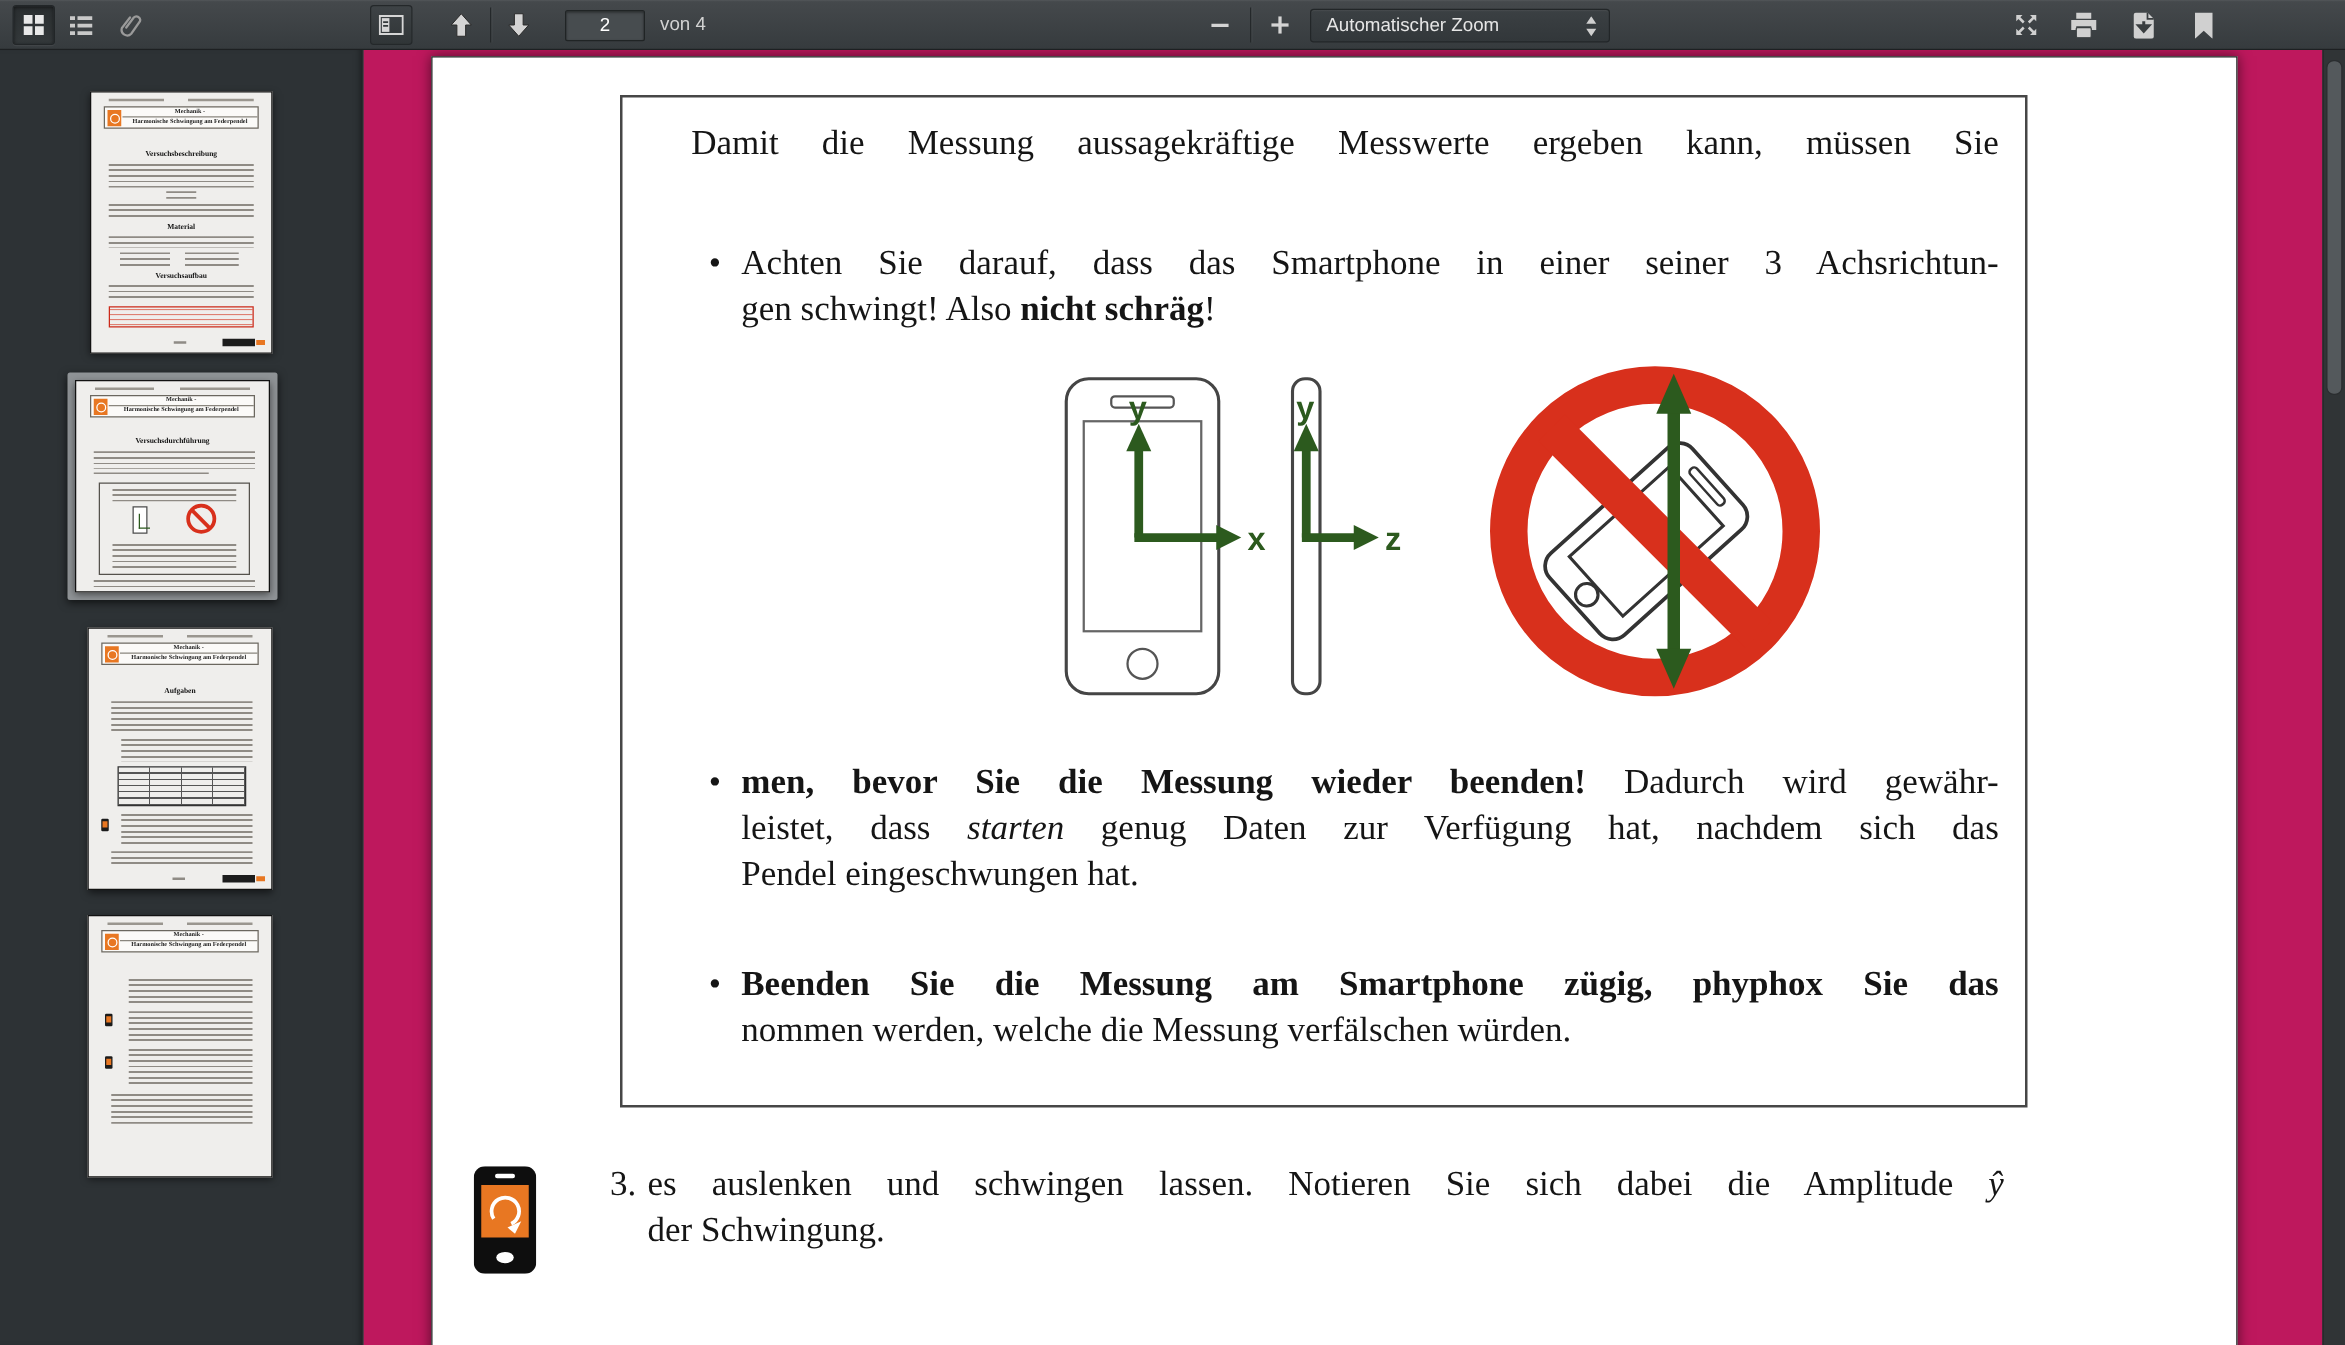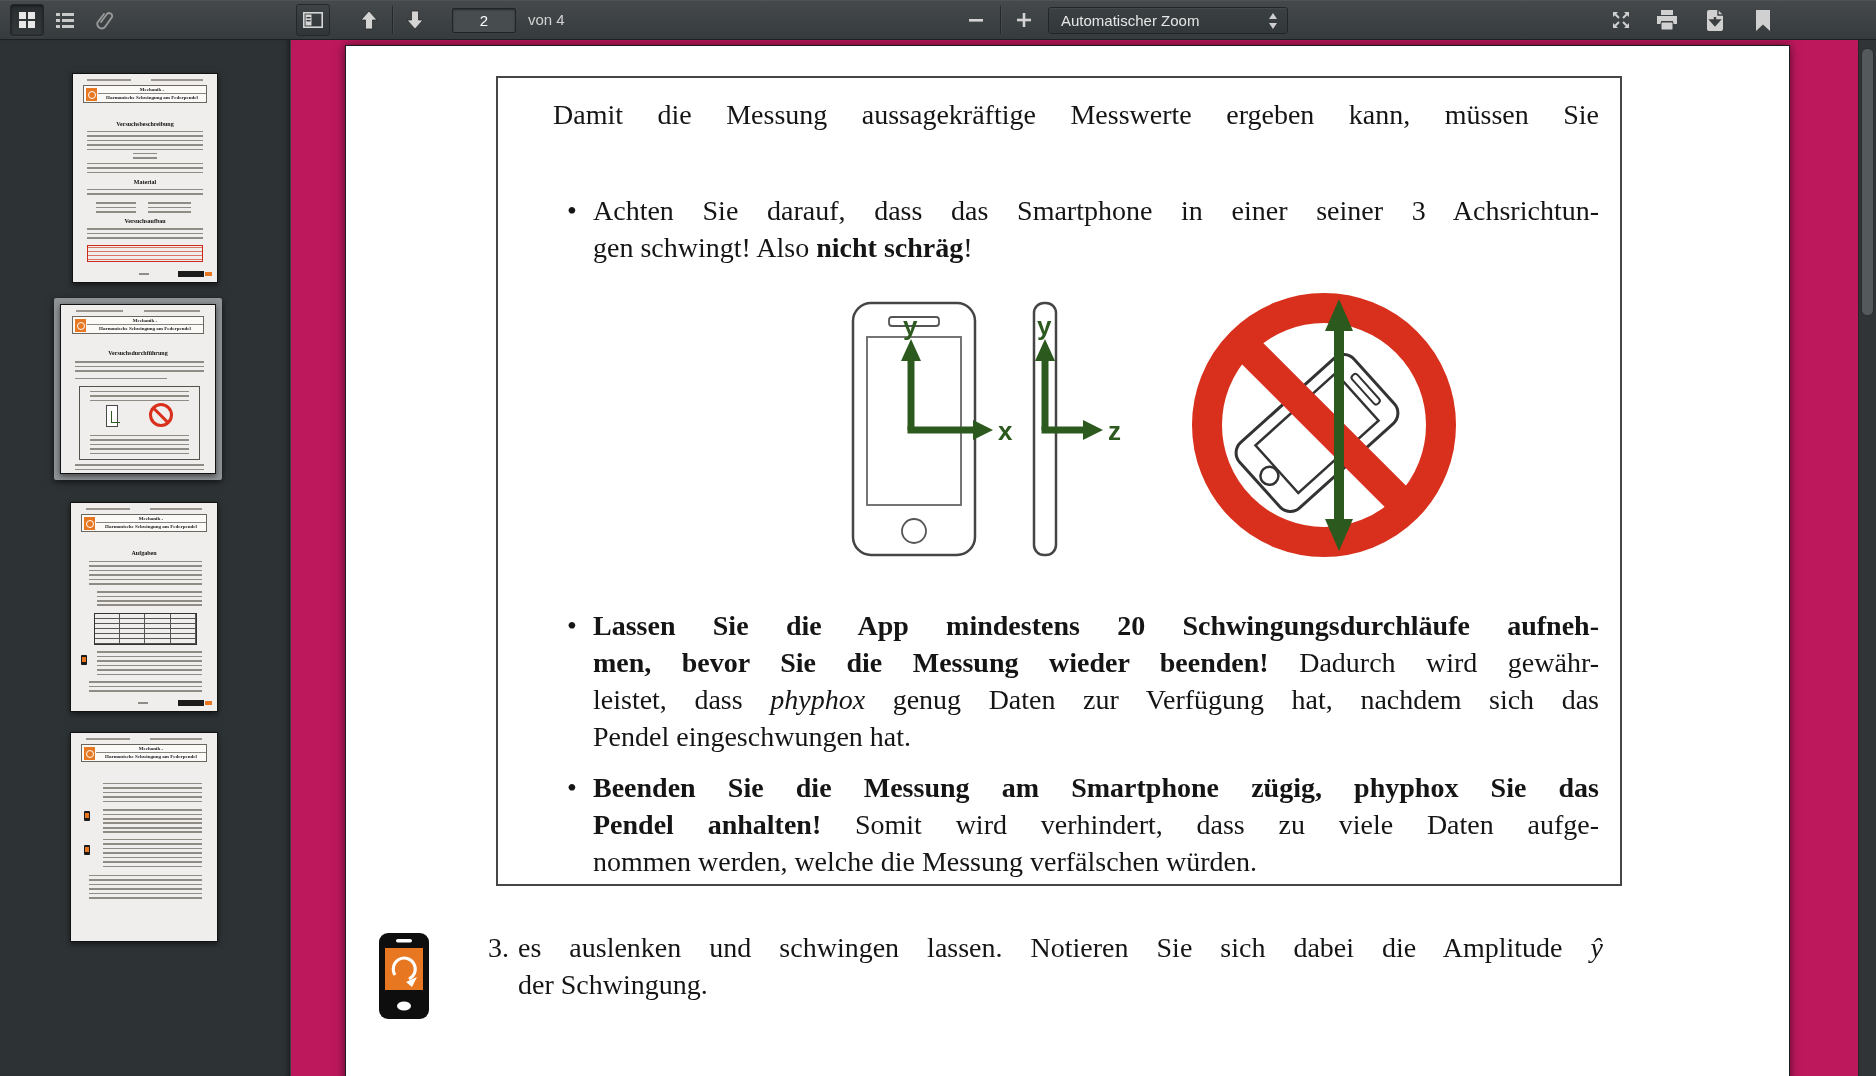--- a/index.html
+++ b/index.html
@@ -338,30 +338,28 @@
 
         <g fill="#2c5a1e">
           <rect x="147" y="36" width="10" height="204"></rect>
           <polygon points="152,12 138,44 166,44"></polygon>
           <polygon points="152,264 138,232 166,232"></polygon>
         </g>
       </svg>
 
       <div id="bullet2">
         <span class="bullet-dot">•</span>
-        <div class="docline jl bold">Lassen Sie die App mindestens 20 Schwingungsdurchläufe aufneh-</div>
         <div class="docline jl"><span class="bold">men, bevor Sie die Messung wieder beenden!</span><span> Dadurch wird gewähr-</span></div>
-        <div class="docline jl"><span>leistet, dass </span><span class="ital">phyphox</span><span> genug Daten zur Verfügung hat, nachdem sich das</span></div>
+        <div class="docline jl"><span>leistet, dass </span><span class="ital">starten</span><span> genug Daten zur Verfügung hat, nachdem sich das</span></div>
         <div class="docline">Pendel eingeschwungen hat.</div>
       </div>
 
       <div id="bullet3">
         <span class="bullet-dot">•</span>
         <div class="docline jl bold">Beenden Sie die Messung am Smartphone zügig, phyphox Sie das</div>
-        <div class="docline jl"><span class="bold">Pendel anhalten!</span><span> Somit wird verhindert, dass zu viele Daten aufge-</span></div>
         <div class="docline">nommen werden, welche die Messung verfälschen würden.</div>
       </div>
 
       <svg id="phyphox-icon" width="50" height="86" viewBox="0 0 50 86">
         <rect x="0" y="0" width="50" height="86" rx="9" fill="#0e0e0e"></rect>
         <rect x="17" y="6" width="16" height="3.5" rx="1.75" fill="#fff"></rect>
         <rect x="6" y="15" width="38" height="42" fill="#e87722"></rect>
         <g stroke="#fff" stroke-width="3" fill="none">
           <path d="M16 42 a11 11 0 1 1 14 4"></path>
         </g>

